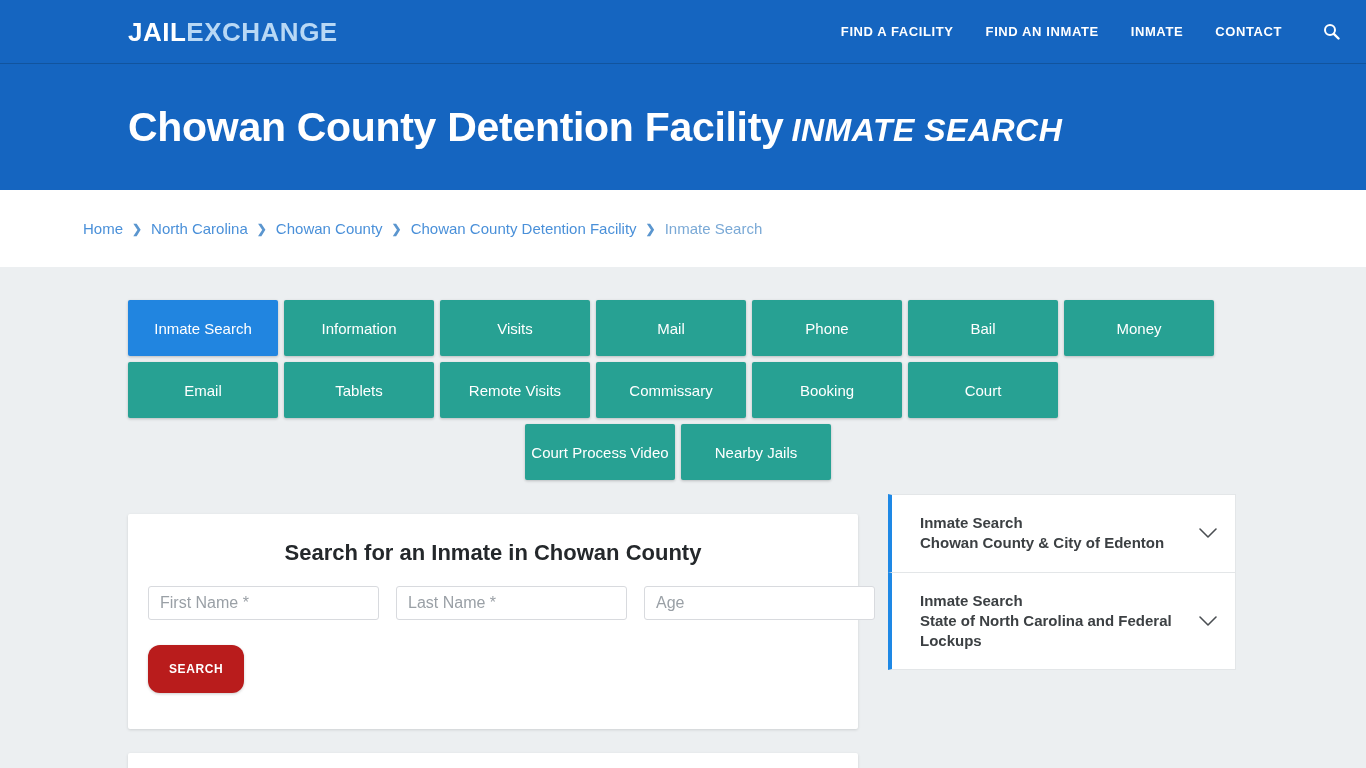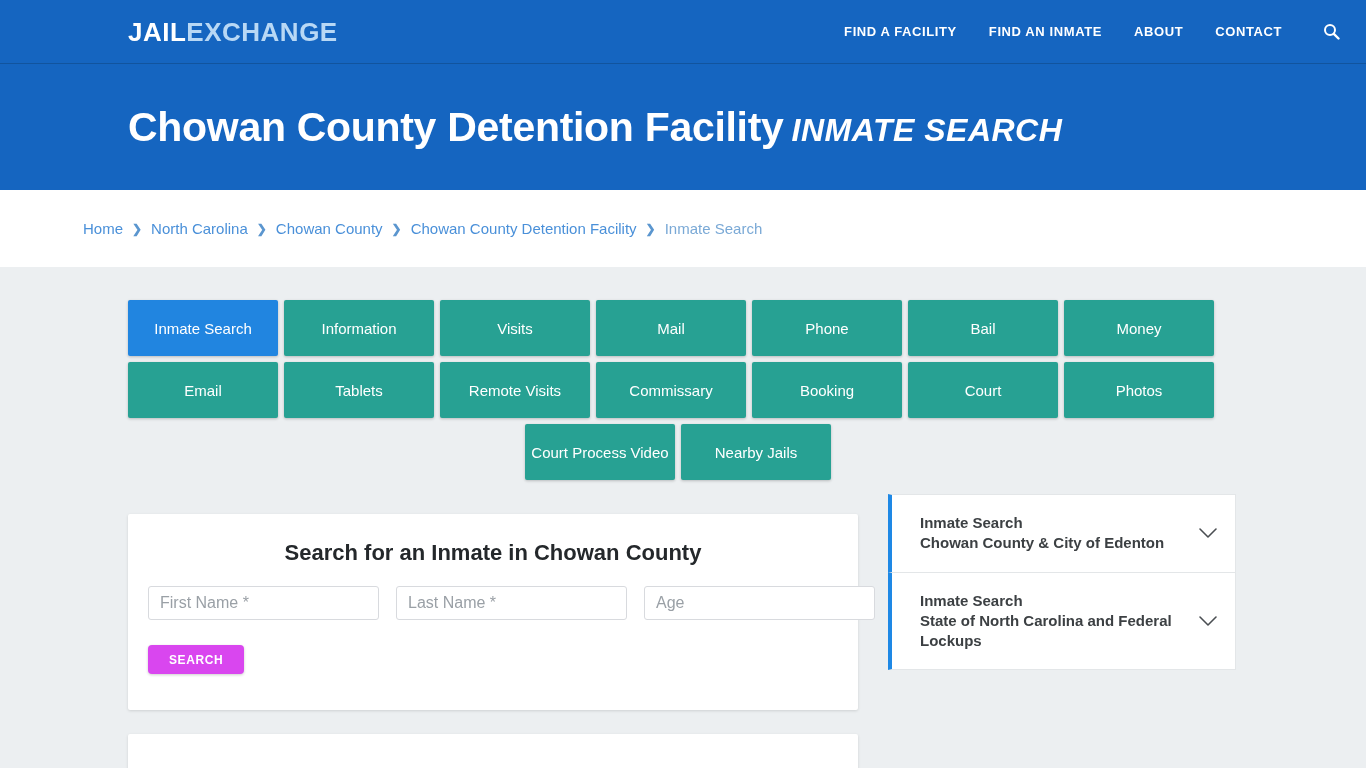--- a/index.html
+++ b/index.html
@@ -190,25 +190,25 @@
       linear-gradient(45deg, transparent 50%, #5a6068 50%),
       linear-gradient(135deg, #5a6068 50%, transparent 50%);
     background-position:
       calc(100% - 19px) 15px,
       calc(100% - 14px) 15px;
     background-size: 5px 5px, 5px 5px;
     background-repeat: no-repeat;
   }
   .btn-search {
     margin-top: 25px;
-    background: #d946ef;
+    background: #b91c1c;
     color: #ffffff;
     border: none;
-    border-radius: 4px;
-    height: 29px;
+    border-radius: 12px;
+    height: 48px;
     padding: 0 21px;
     font-size: 12px;
     font-weight: bold;
     letter-spacing: 0.6px;
     cursor: pointer;
     font-family: inherit;
     box-shadow: 0 1px 3px rgba(0,0,0,0.2);
   }
 
   .card-below {
@@ -254,21 +254,21 @@
 </head>
 <body>
 
 <div class="topbar">
   <div class="logo">
     <span class="a">JAIL</span><span class="b">EXCHANGE</span>
   </div>
   <div class="nav">
     <a href="#">FIND A FACILITY</a>
     <a href="#">FIND AN INMATE</a>
-    <a href="#">ABOUT</a>
+    <a href="#">INMATE</a>
     <a href="#">CONTACT</a>
     <span class="nav-search">
       <svg width="17" height="17" viewBox="0 0 17 17" aria-hidden="true">
         <circle cx="7" cy="7" r="5" fill="none" stroke="#ffffff" stroke-width="2"></circle>
         <line x1="10.8" y1="10.8" x2="15.5" y2="15.5" stroke="#ffffff" stroke-width="2.4" stroke-linecap="round"></line>
       </svg>
     </span>
   </div>
 </div>
 
@@ -304,21 +304,20 @@
     <button class="tab">Money</button>
   </div>
 
   <div class="tabs" style="margin-top:6px">
     <button class="tab">Email</button>
     <button class="tab">Tablets</button>
     <button class="tab">Remote Visits</button>
     <button class="tab">Commissary</button>
     <button class="tab">Booking</button>
     <button class="tab">Court</button>
-    <button class="tab">Photos</button>
   </div>
 
   <div class="tabs-last">
     <button class="tab">Court Process Video</button>
     <button class="tab">Nearby Jails</button>
   </div>
 
   <div class="columns">
 
     <div class="col-left">

